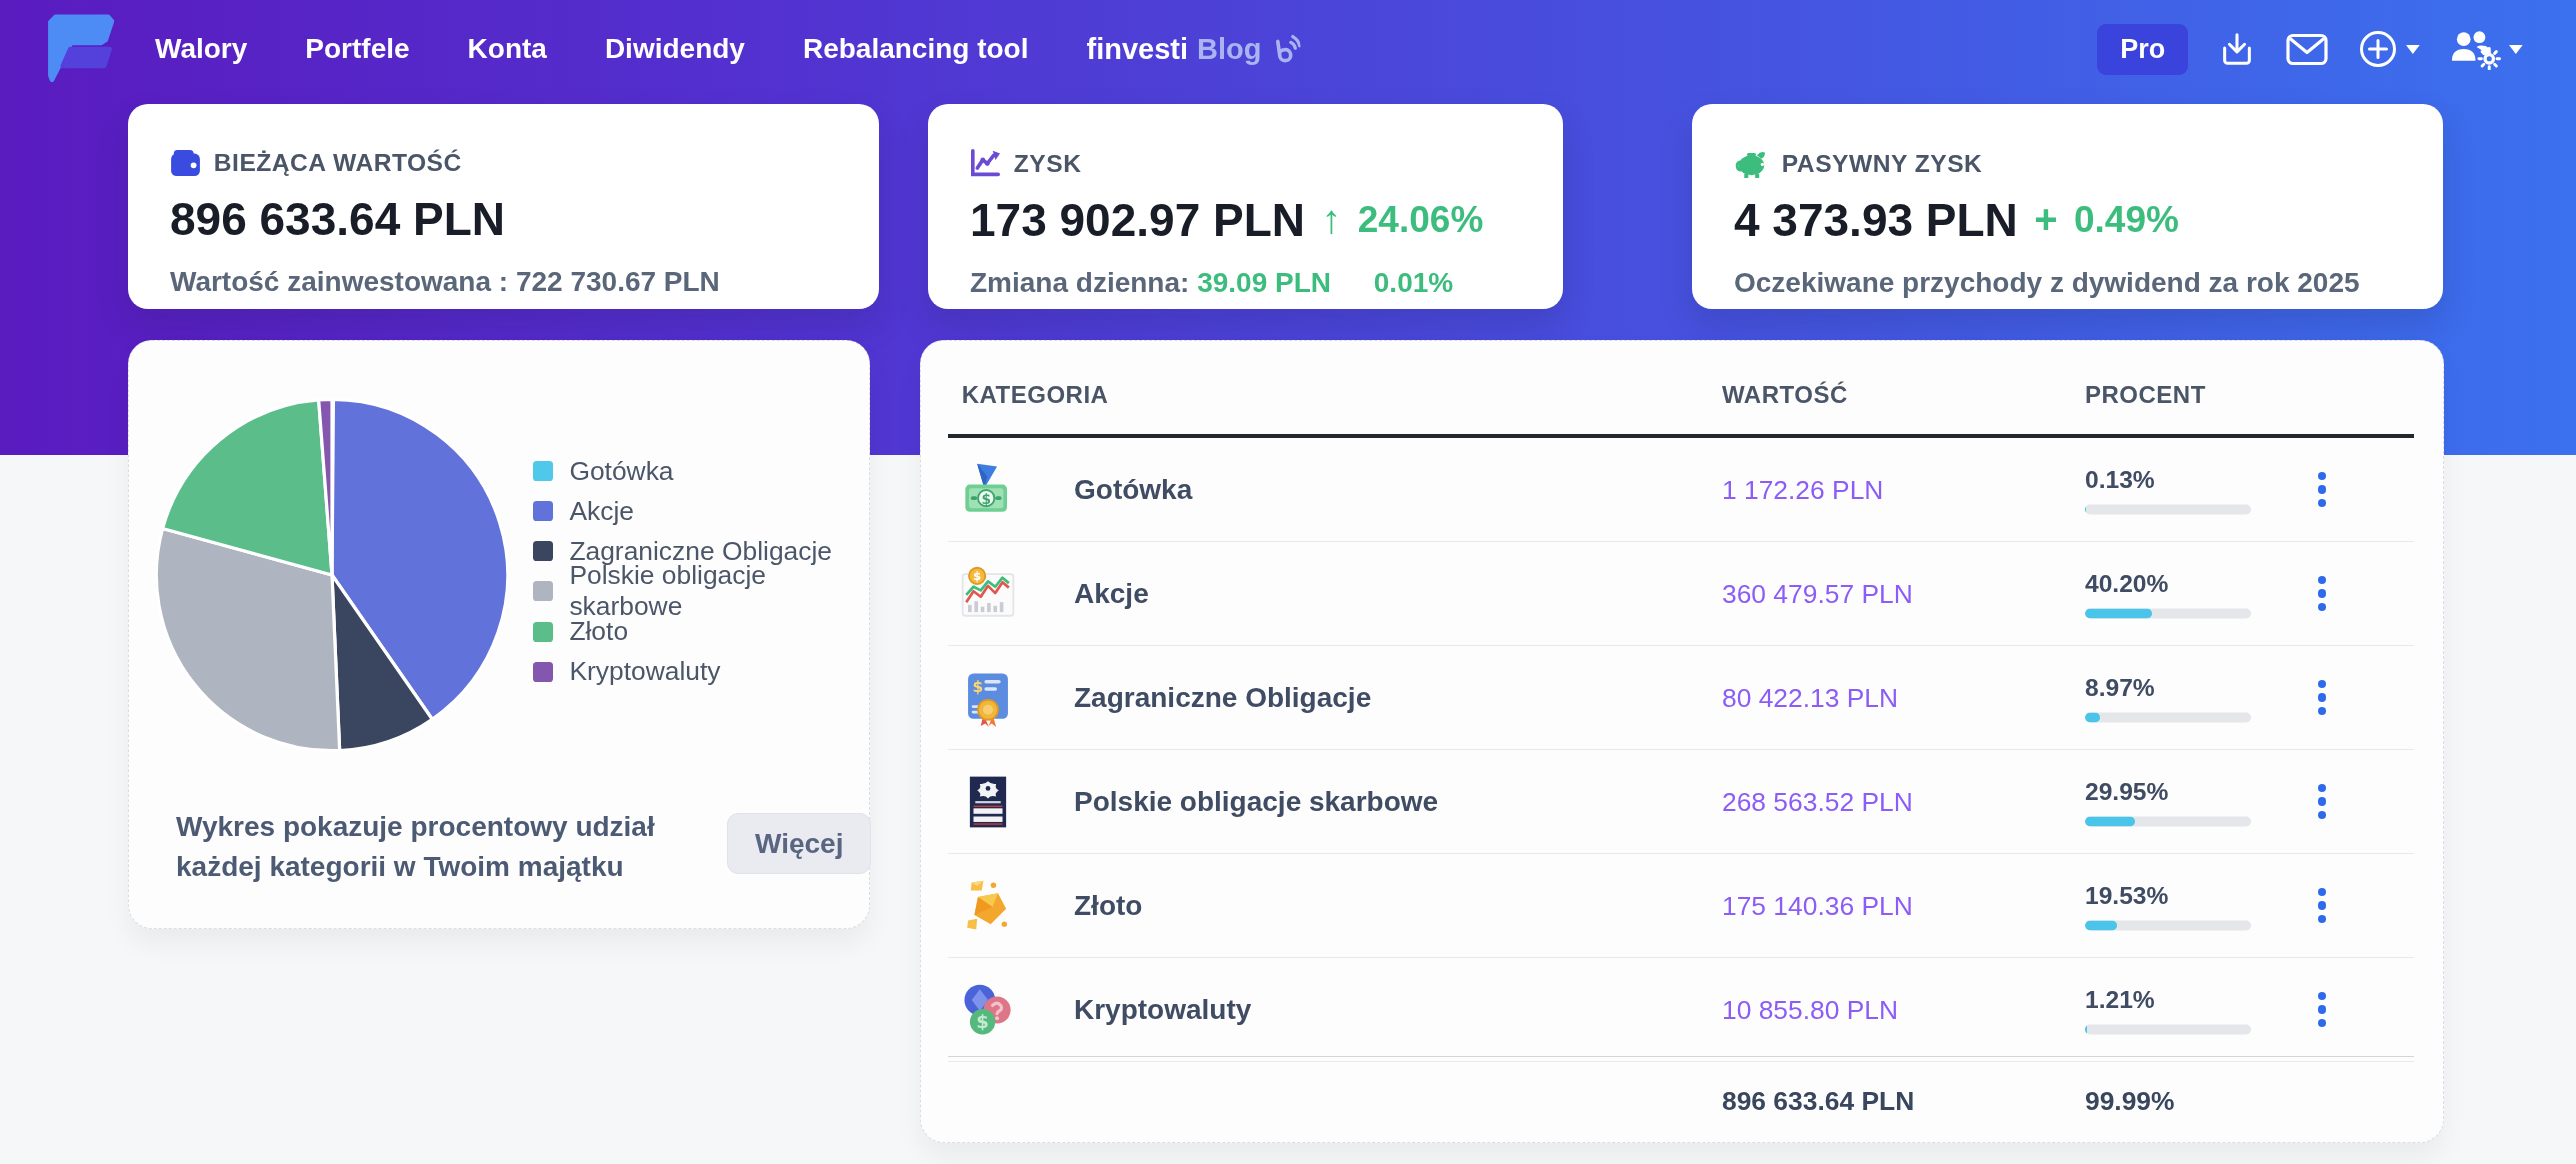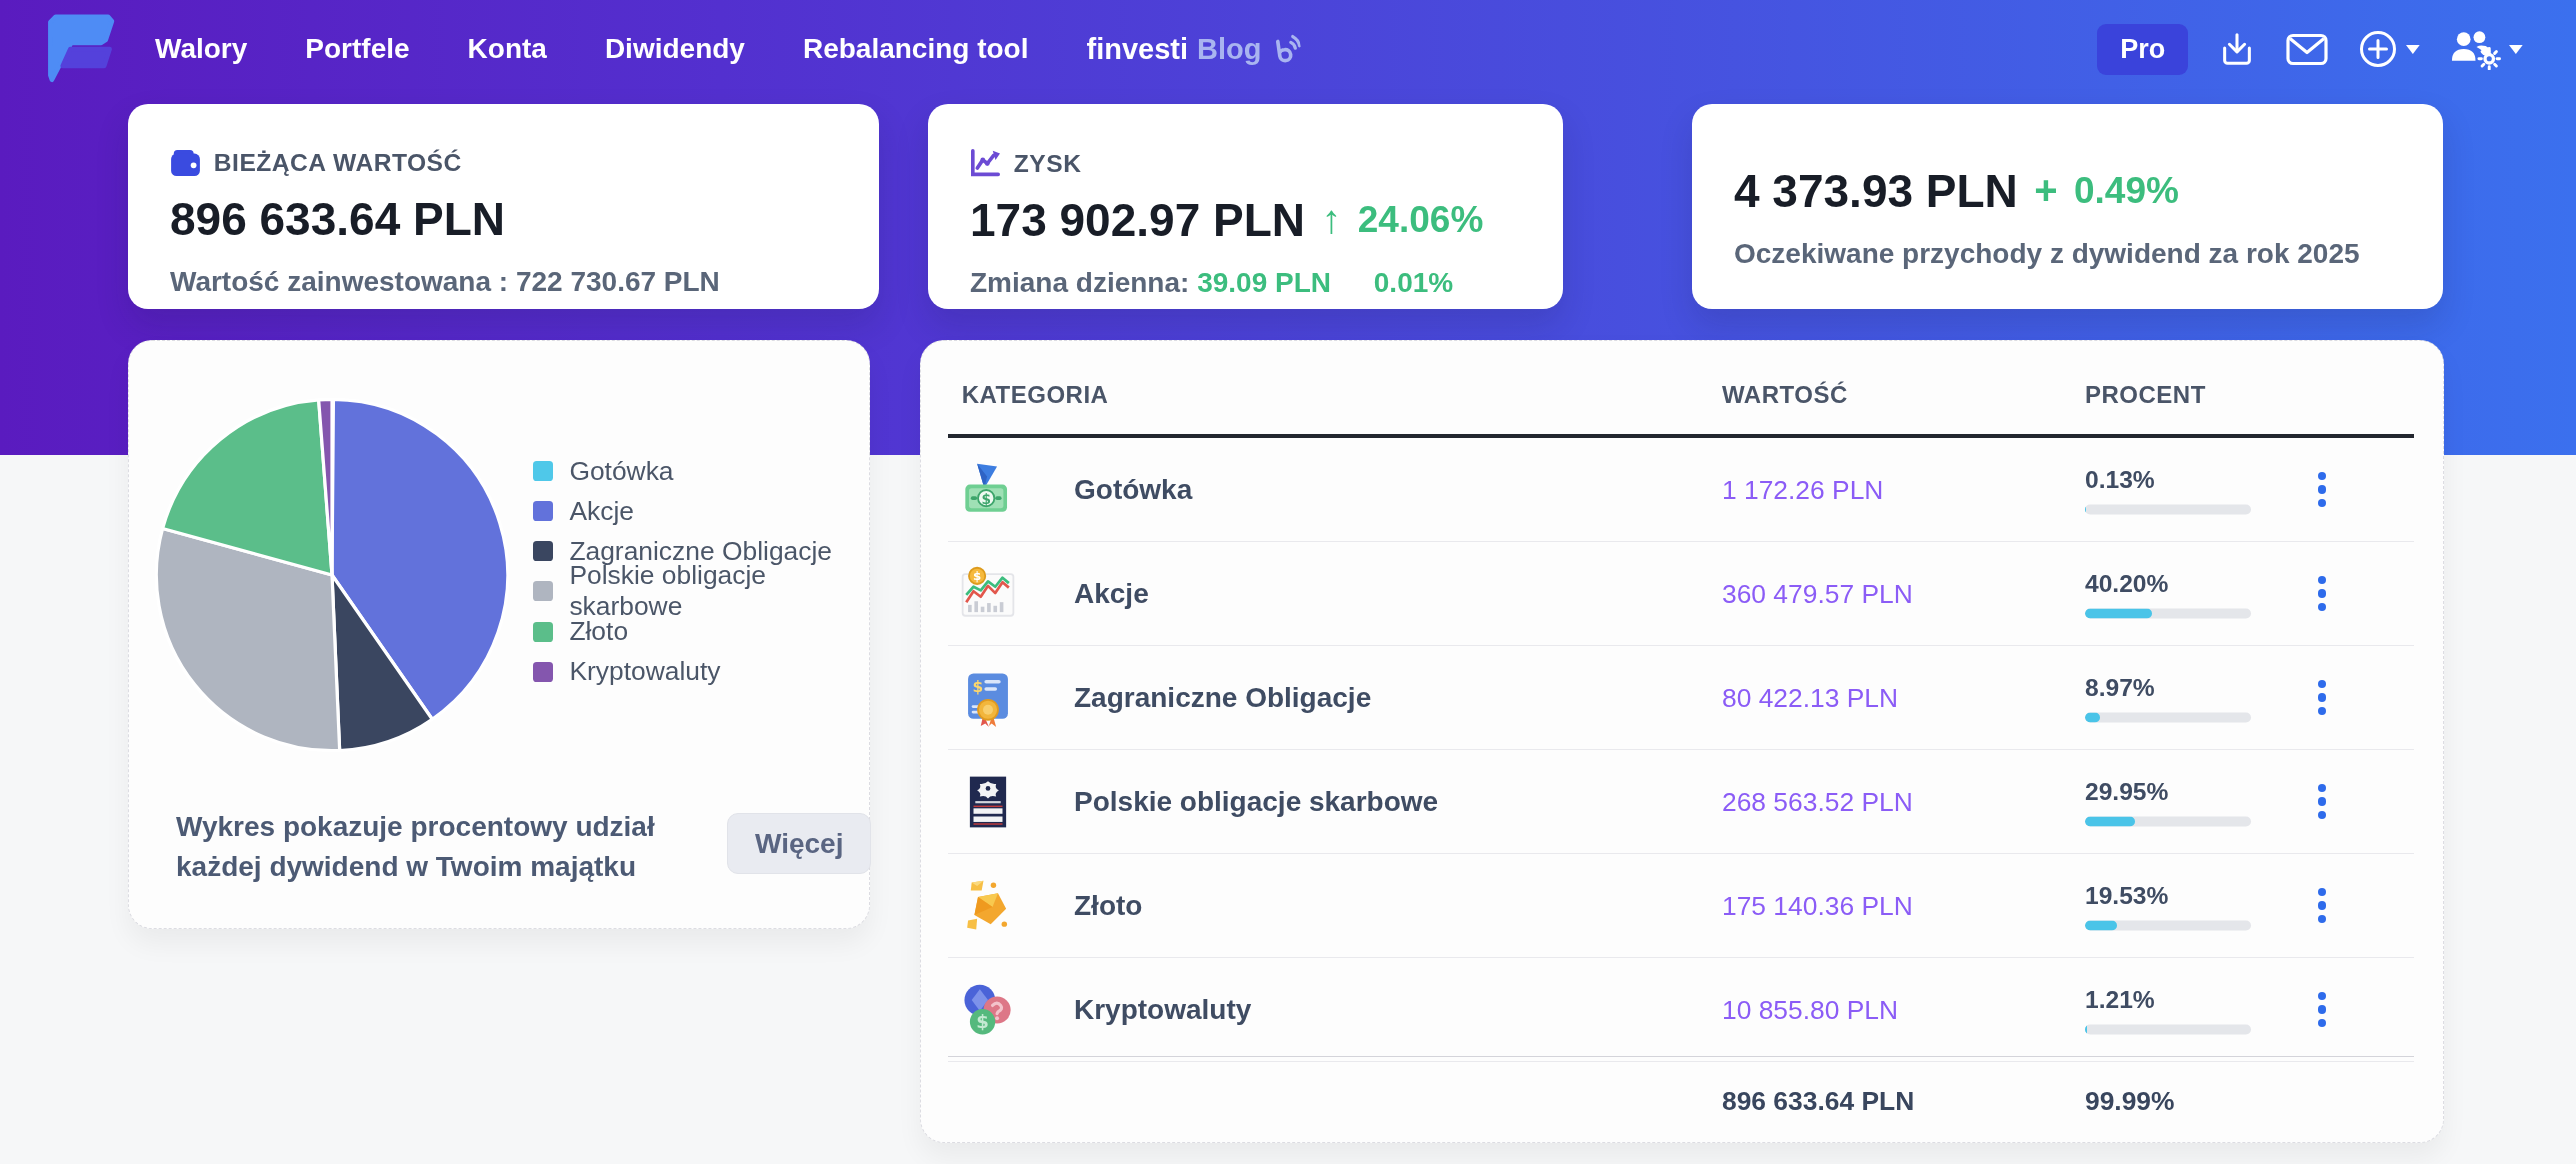--- a/index.html
+++ b/index.html
@@ -190,20 +190,32 @@
       <span class="chg">24.06%</span>
     </div>
     <div class="subtitle">
       <span>Zmiana dzienna:</span>
       <span class="green">39.09 PLN</span>
       <span class="green gap-left">0.01%</span>
     </div>
   </section>
 
   <section class="scard sc-3">
+    <div class="label-row">
+      <svg width="35" height="29" viewBox="0 0 38 32">
+        <ellipse cx="19" cy="18" rx="14" ry="11" fill="#3cbd7e"></ellipse>
+        <path d="M7,14 q-5,1 -3.5,6.5 q1,3 4.5,2.5" fill="none" stroke="#3cbd7e" stroke-width="3.4"></path>
+        <rect x="11" y="27" width="4.5" height="5" fill="#3cbd7e"></rect>
+        <rect x="23" y="27" width="4.5" height="5" fill="#3cbd7e"></rect>
+        <path d="M25,7 q4,-5 9,-3 q-0.5,5.5 -4.5,6.5z" fill="#3cbd7e"></path>
+        <rect x="14" y="4.5" width="10" height="3.4" rx="1.7" fill="#3cbd7e"></rect>
+        <circle cx="31" cy="17" r="1.8" fill="#fff"></circle>
+      </svg>
+      <span>PASYWNY ZYSK</span>
+    </div>
     <div class="value-row">
       <span>4 373.93 PLN</span>
       <span class="chg-mark">+</span>
       <span class="chg">0.49%</span>
     </div>
     <div class="subtitle">Oczekiwane przychody z dywidend za rok 2025</div>
   </section>
 
   <section class="pie-card">
     <svg id="pie-svg" viewBox="0 0 400 400">
@@ -235,21 +247,21 @@
           <span class="swatch" style="background: rgb(91, 190, 138);"></span>
           <span>Złoto</span>
         </li>
         <li>
           <span class="swatch" style="background: rgb(132, 86, 174);"></span>
           <span>Kryptowaluty</span>
         </li>
       </ul>
     <div class="pie-caption">
       <div>Wykres pokazuje procentowy udział</div>
-      <div>każdej dywidend w Twoim majątku</div>
+      <div>każdej kategorii w Twoim majątku</div>
     </div>
     <button class="more-btn">Więcej</button>
   </section>
 
   <section class="table-card">
     <div class="t-head">
       <span class="h-cat">KATEGORIA</span>
       <span class="h-val">WARTOŚĆ</span>
       <span class="h-pct">PROCENT</span>
     </div>

